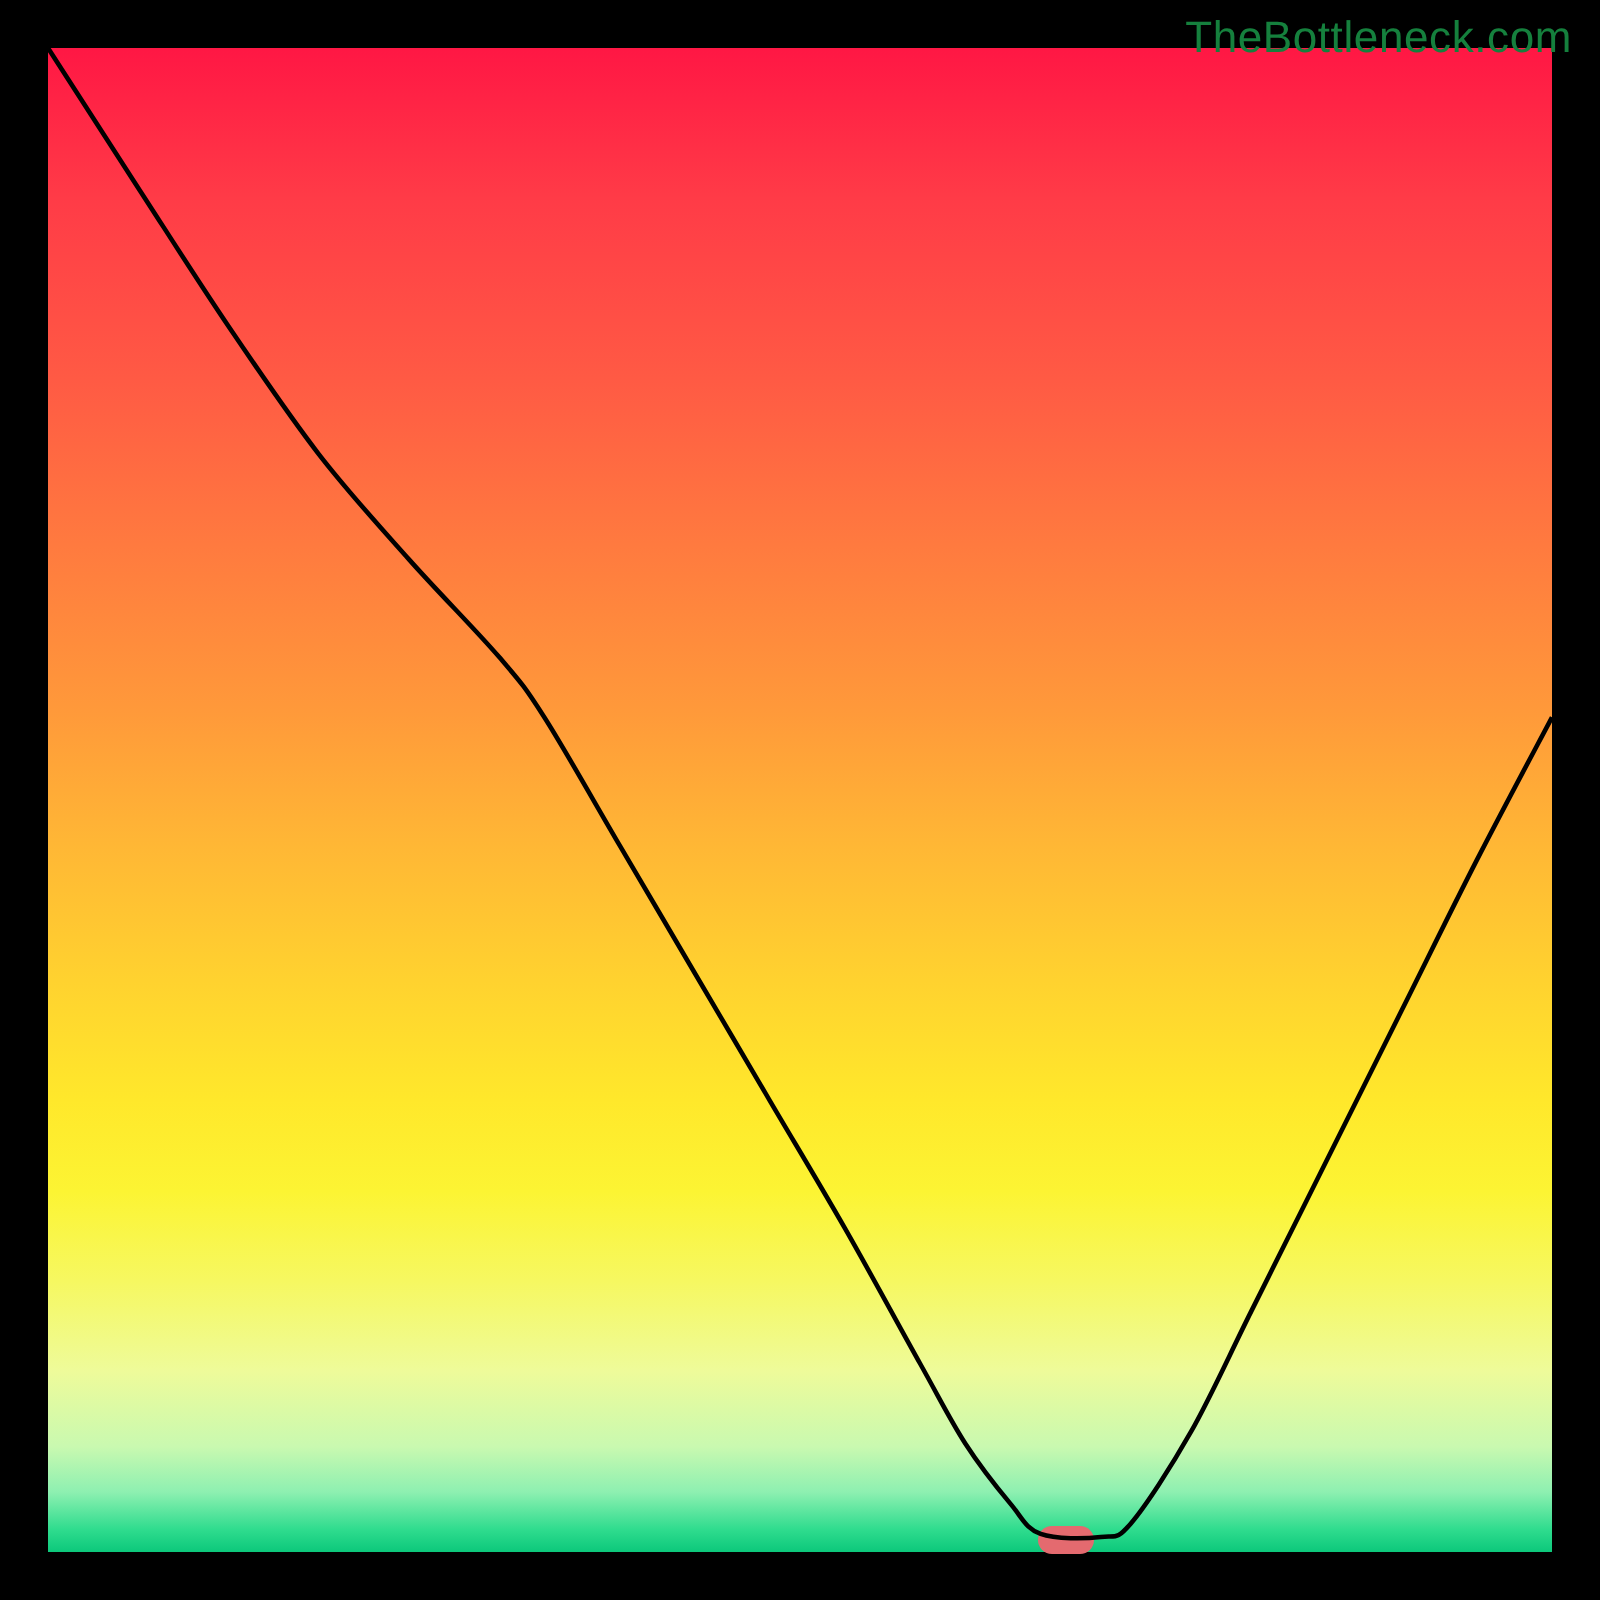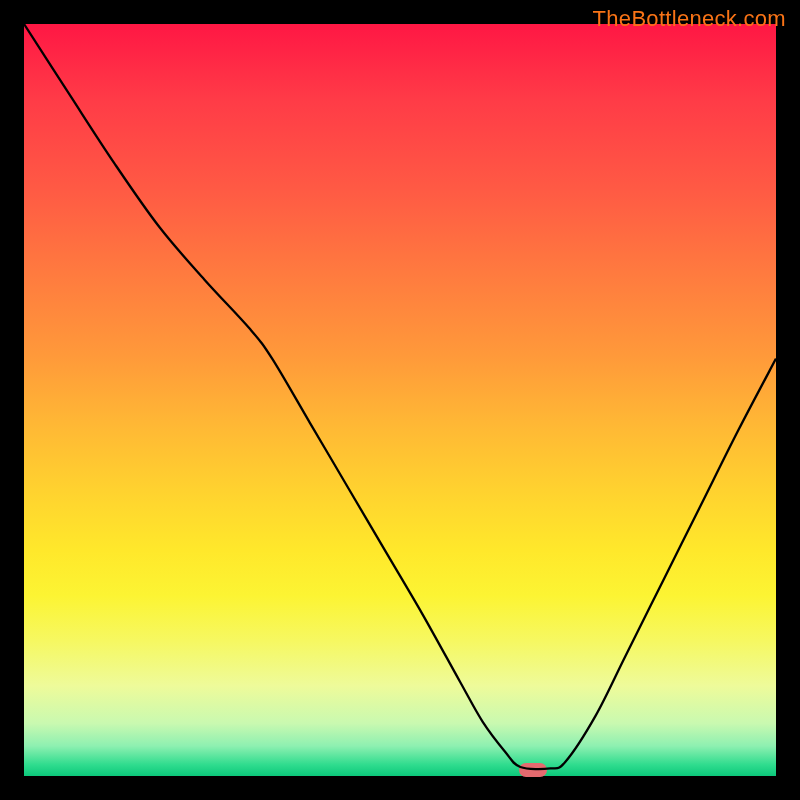--- a/index.html
+++ b/index.html
@@ -14,21 +14,21 @@
   .frame {
     position: relative;
     width: 800px;
     height: 800px;
     background: #000;
   }
   .watermark {
     position: absolute;
     top: 6px;
     right: 14px;
-    color: #f97316;
+    color: #15803d;
     font-size: 22px;
     font-weight: 500;
     letter-spacing: 0.3px;
     z-index: 5;
   }
   .plot-area {
     position: absolute;
     left: 24px;
     top: 24px;
     width: 752px;

